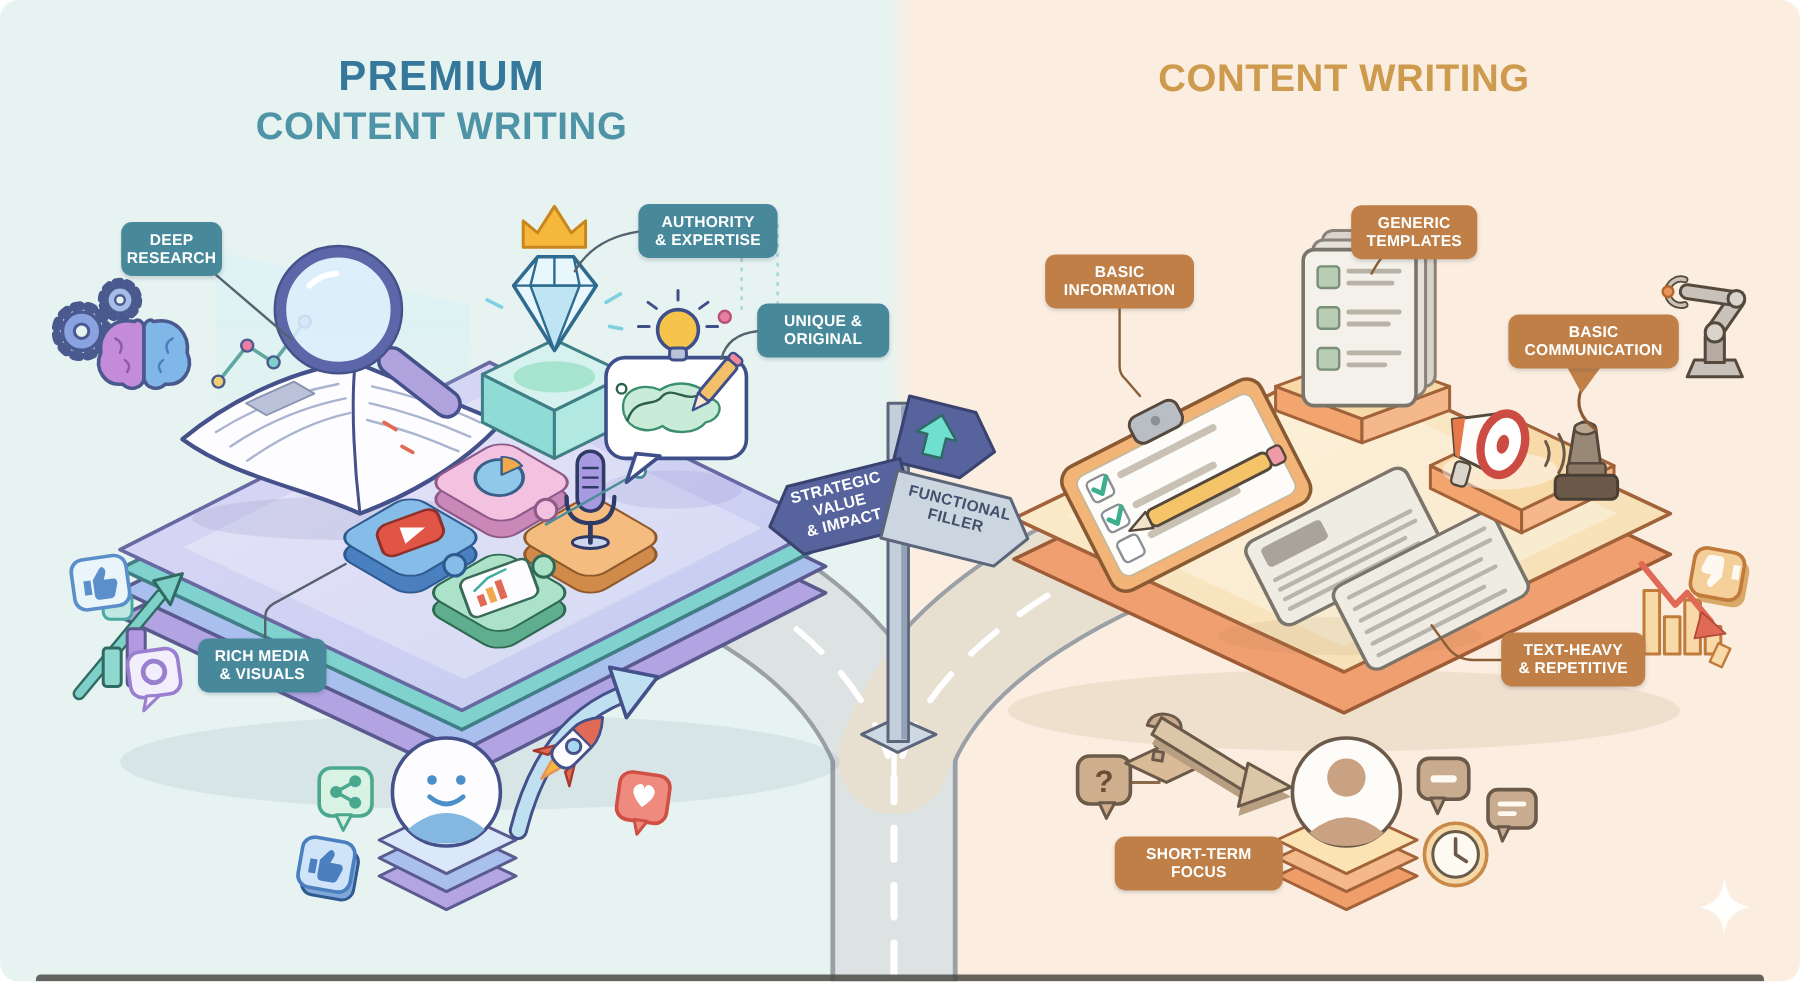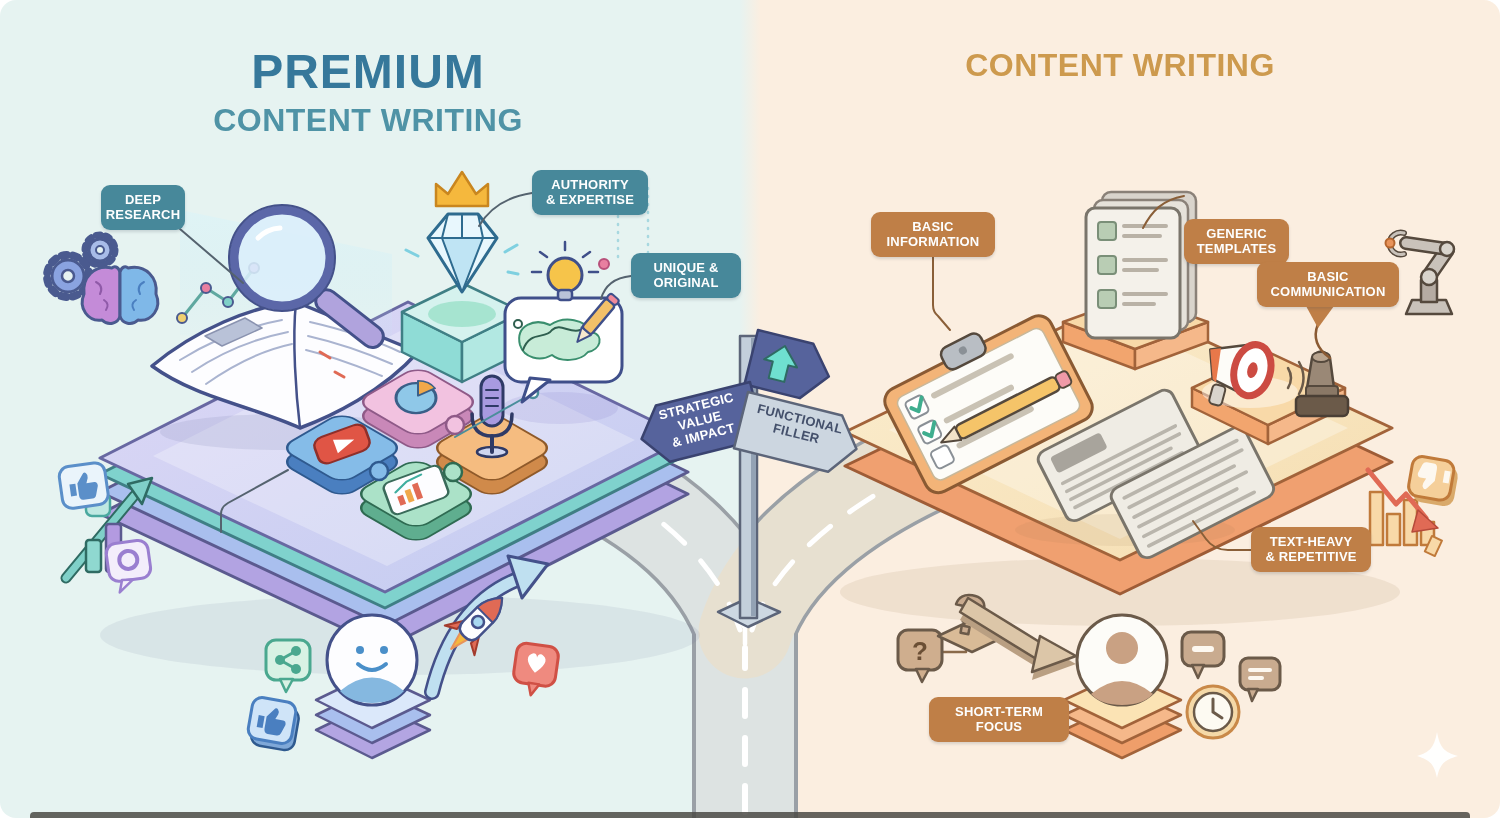--- a/index.html
+++ b/index.html
@@ -1,21 +1,21 @@
 <!DOCTYPE html>
 <html><head>
 <meta charset="utf-8">
 <style>
   html,body{margin:0;padding:0;background:#ffffff;font-family:"Liberation Sans",sans-serif;}
   .stage{position:relative;width:1500px;height:818px;border-radius:16px;overflow:hidden;
          background:linear-gradient(90deg,#e6f3f1 0%,#e6f3f1 49.3%,#fbeee0 50.7%,#fbeee0 100%);}
   svg.art{position:absolute;left:0;top:0;}
   svg.art *{stroke-linejoin:round;stroke-linecap:round;}
   .title{position:absolute;text-align:center;font-weight:bold;}
-  .title .main{font-size:48px;letter-spacing:1px;}
+  .title .main{font-size:35px;letter-spacing:1px;}
   .title .sub{font-size:32px;margin-top:3px;letter-spacing:.5px;}
   .title-left .main{color:#36789b;}
   .title-left .sub{color:#4f93a6;}
   .title-right .main{color:#c5863c;}
   .title-right .sub{color:#cd9a4e;}
   .badge{position:absolute;display:flex;align-items:center;justify-content:center;text-align:center;
          white-space:pre-line;font-weight:bold;color:#fdfefe;border-radius:9px;font-size:13px;
          line-height:1.18;letter-spacing:.2px;padding:7px 6px;box-sizing:border-box;
          box-shadow:0 2px 3px rgba(60,70,90,.18);}
   .badge.teal{background:#47889a;}
@@ -462,23 +462,25 @@
 <div class="title title-right" style="left:920px;top:44px;width:400px;">
   <div class="sub">CONTENT WRITING</div>
 </div>
 
 <div class="badge teal" style="left:101px;top:185px;width:84px;">DEEP
 RESEARCH</div>
 <div class="badge teal" style="left:532px;top:170px;width:116px;">AUTHORITY
 &amp; EXPERTISE</div>
 <div class="badge teal" style="left:631px;top:253px;width:110px;text-align:right;">UNIQUE &amp;
 ORIGINAL</div>
+<div class="badge teal" style="left:165px;top:532px;width:107px;">RICH MEDIA
+&amp; VISUALS</div>
 <div class="badge orange" style="left:871px;top:212px;width:124px;">BASIC
 INFORMATION</div>
-<div class="badge orange" style="left:1184px;top:171px;width:105px;margin-top:48px;">GENERIC
+<div class="badge orange" style="left:1126px;top:171px;width:105px;">GENERIC
 TEMPLATES</div>
 <div class="badge orange" style="left:1257px;top:262px;width:142px;">BASIC
 COMMUNICATION</div>
 <div class="badge orange" style="left:1251px;top:527px;width:120px;">TEXT-HEAVY
 &amp; REPETITIVE</div>
 <div class="badge orange" style="left:929px;top:697px;width:140px;">SHORT-TERM
 FOCUS</div>
 
 <div class="sign-label left" style="left:652px;top:399px;width:96px;">STRATEGIC
 VALUE

